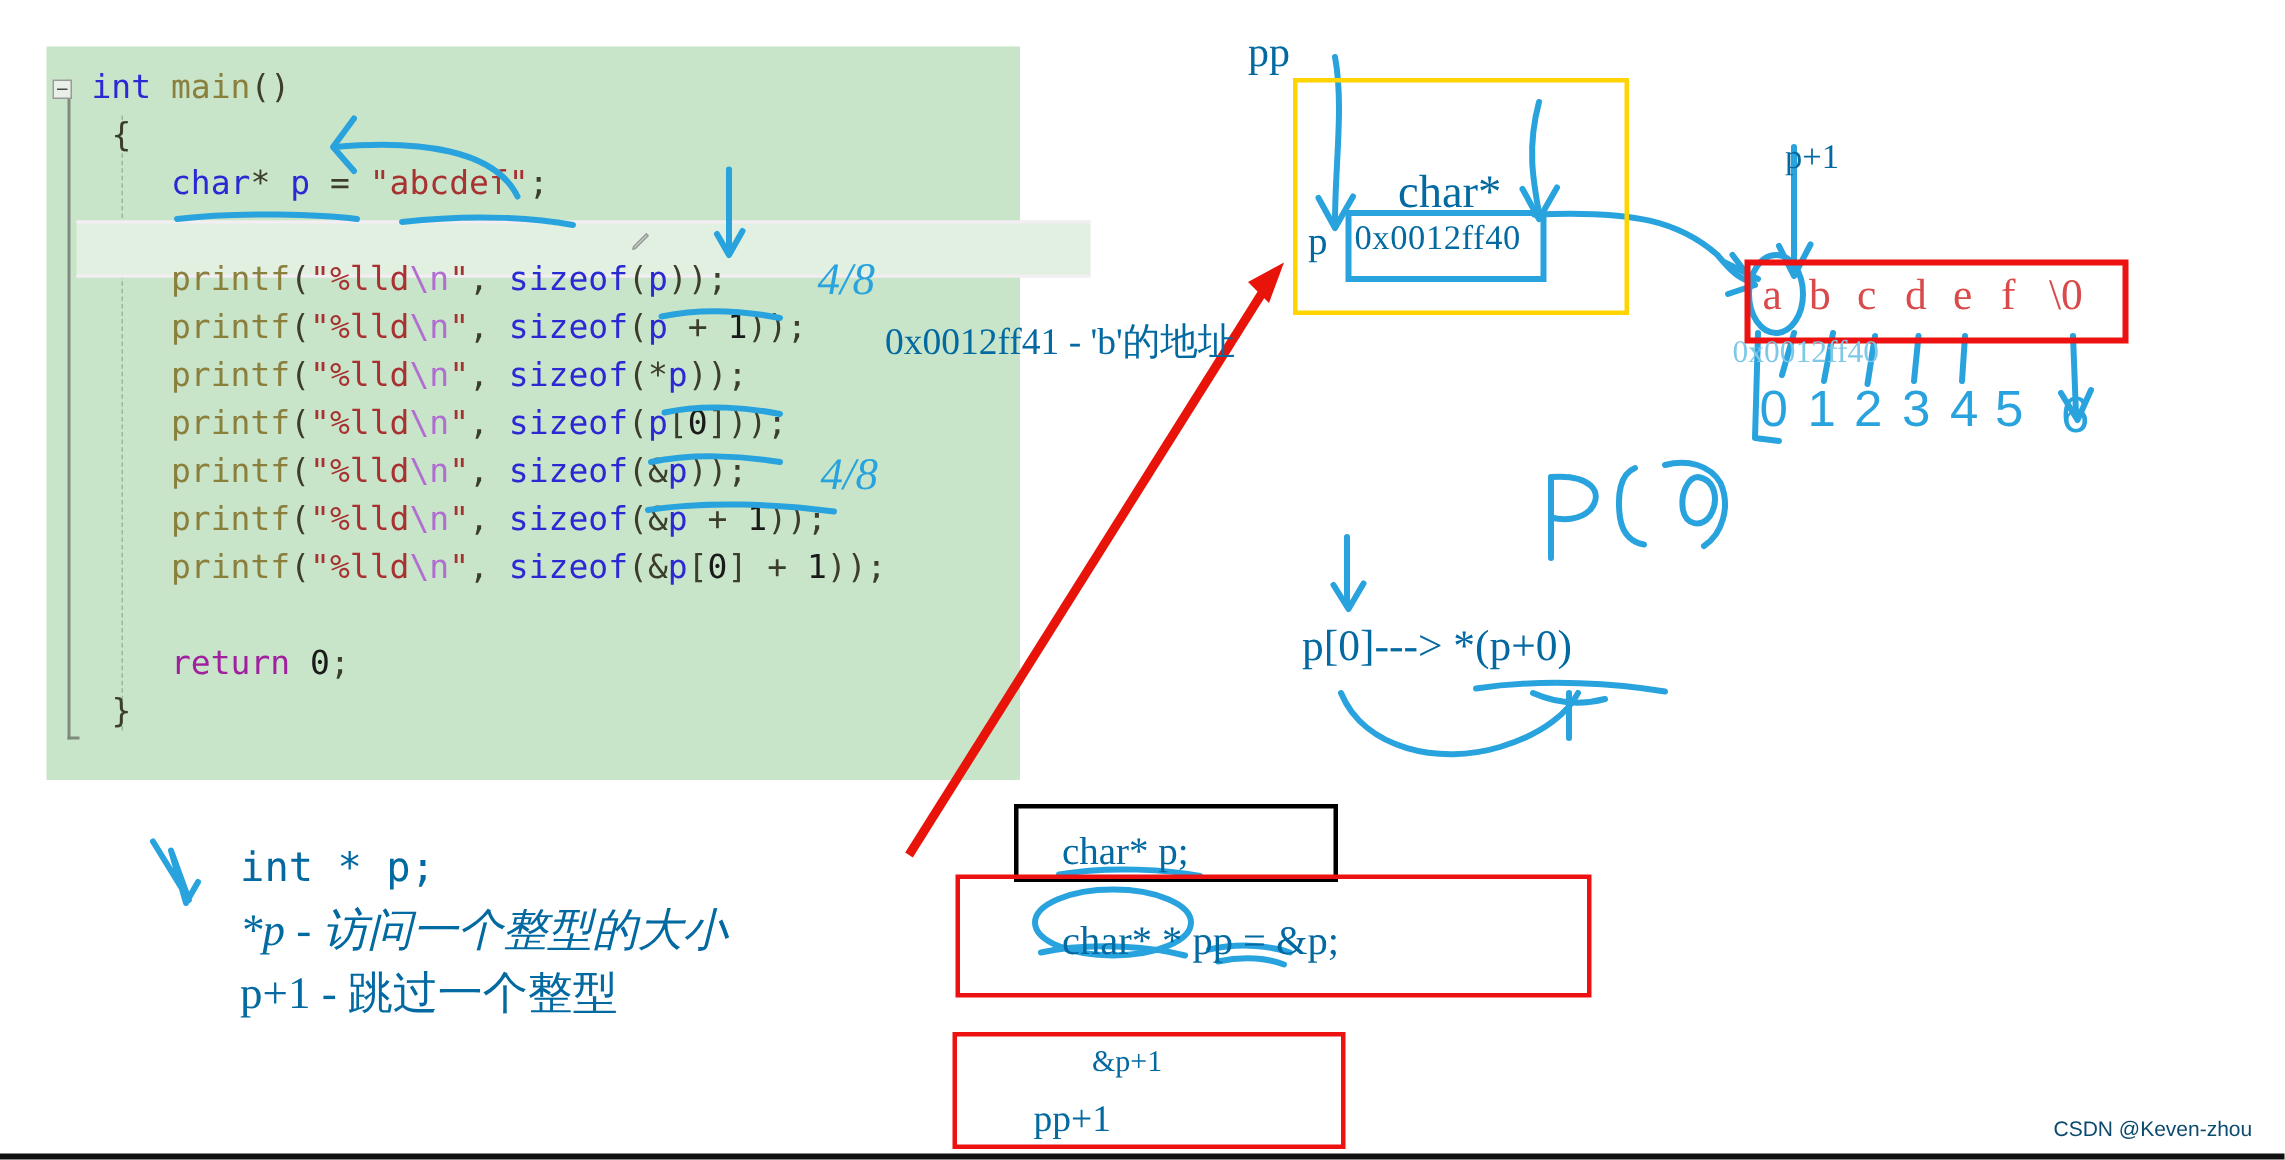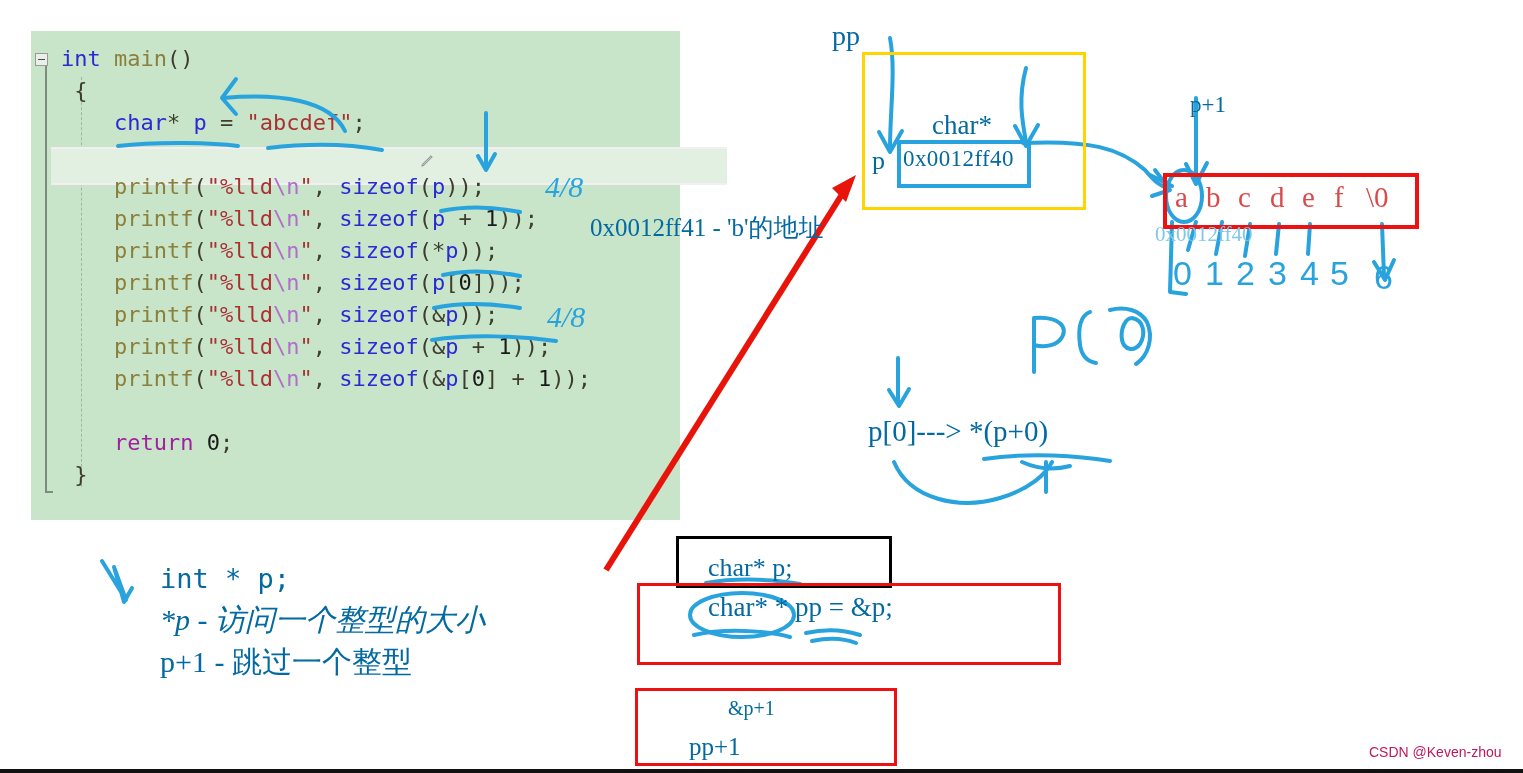--- a/index.html
+++ b/index.html
@@ -39,38 +39,38 @@
   
   #yellow-box{position:absolute;left:862px;top:52px;width:218px;height:152px;border:3px solid #ffd400;}
   #p-value-box{position:absolute;left:897px;top:140px;width:126px;height:40px;border:4px solid #29a3dd;}
   #char-array-box{position:absolute;left:1163px;top:173px;width:248px;height:48px;border:4px solid #ee1111;}
   #black-box{position:absolute;left:676px;top:536px;width:210px;height:46px;border:3px solid #000000;}
   #red-box-2{position:absolute;left:637px;top:583px;width:418px;height:76px;border:3px solid #ee1111;}
   #red-box-3{position:absolute;left:635px;top:688px;width:256px;height:72px;border:3px solid #ee1111;}
 
   
   #label-pp{left:832px;top:20px;font-size:28px;}
-  #label-charstar{left:932px;top:110px;font-size:27px;}
+  #label-charstar{left:932px;top:110px;font-size:31px;}
   #label-p{left:872px;top:146px;font-size:26px;}
   #p-value-text{left:903px;top:146px;font-size:23px;letter-spacing:.4px;}
   #label-pplus1{left:1190px;top:78px;font-size:23px;margin-top:14px;}
   #addr-under-array{left:1155px;top:222px;font-size:21px;color:#7fc9e8;}
   #annot-addr{left:590px;top:211px;font-size:25px;}
   #annot-p0{left:868px;top:415px;font-size:29px;}
   #bl-1{left:160px;top:563px;font-size:27px;font-family:"DejaVu Sans Mono",monospace;}
   #bl-2{left:160px;top:600px;font-size:30px;font-style:italic;}
   #bl-3{left:160px;top:642px;font-size:30px;}
   #bx-1{left:708px;top:553px;font-size:26px;}
-  #bx-2{left:708px;top:592px;font-size:27px;}
+  #bx-2{left:708px;top:612px;font-size:27px;}
   #bx-3{left:728px;top:697px;font-size:20px;}
   #bx-4{left:689px;top:733px;font-size:25px;}
   .hnum{color:#29a3dd;font-size:34px;font-family:"Liberation Sans",sans-serif;}
   .hw48{color:#29a3dd;font-size:30px;font-family:"Liberation Serif",serif;font-style:italic;text-align:center;}
   .cell{color:#d94a4a;font-family:"Liberation Serif",serif;font-size:29px;position:absolute;}
-  #watermark{left:1369px;top:744px;font-size:14px;color:#be185d;font-family:"Liberation Sans",sans-serif;}
+  #watermark{left:1369px;top:744px;font-size:14px;color:#0c4a6e;font-family:"Liberation Sans",sans-serif;}
   #bottom-strip{position:absolute;left:0;top:769px;width:1523px;height:4px;background:#111;}
   #tr-strip{position:absolute;left:1391px;top:0;width:132px;height:6px;background:#ffffff;}
 </style>
 </head>
 <body>
 
 <div id="code-block">
   <div id="code-gutter-line"></div>
   <div id="code-dash-line"></div>
   <div id="fold-box"></div>

